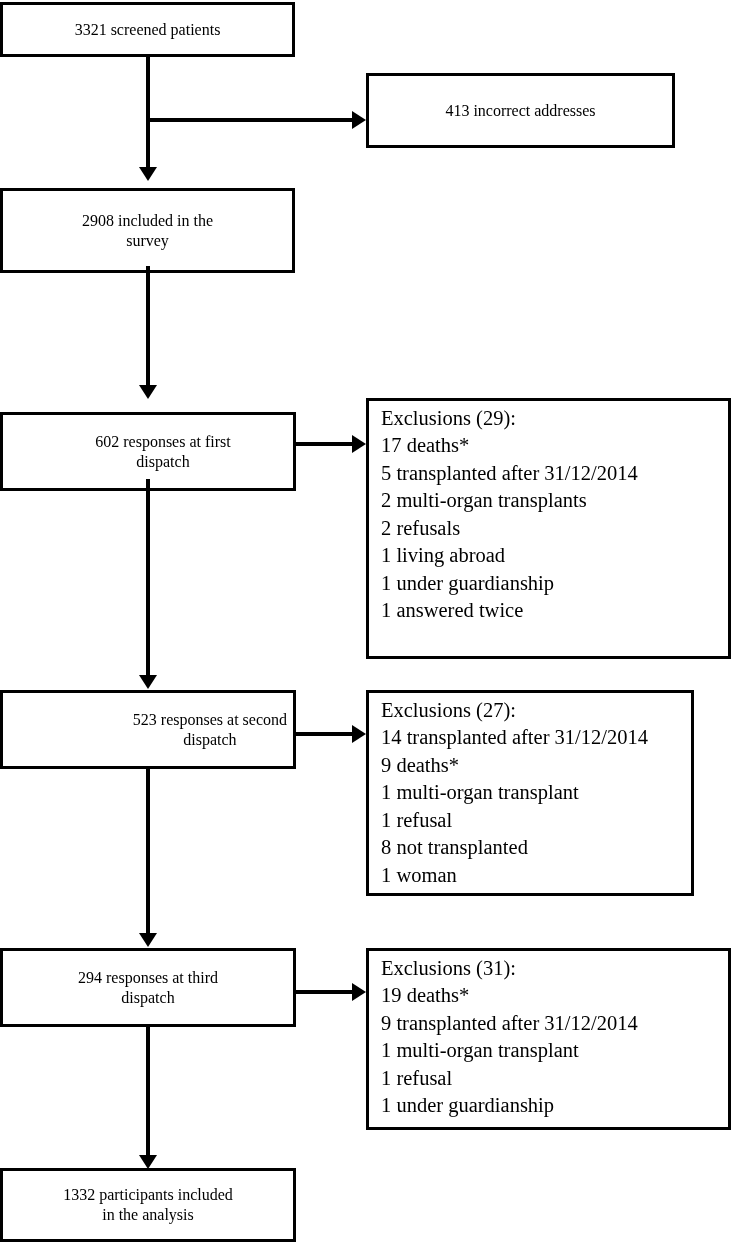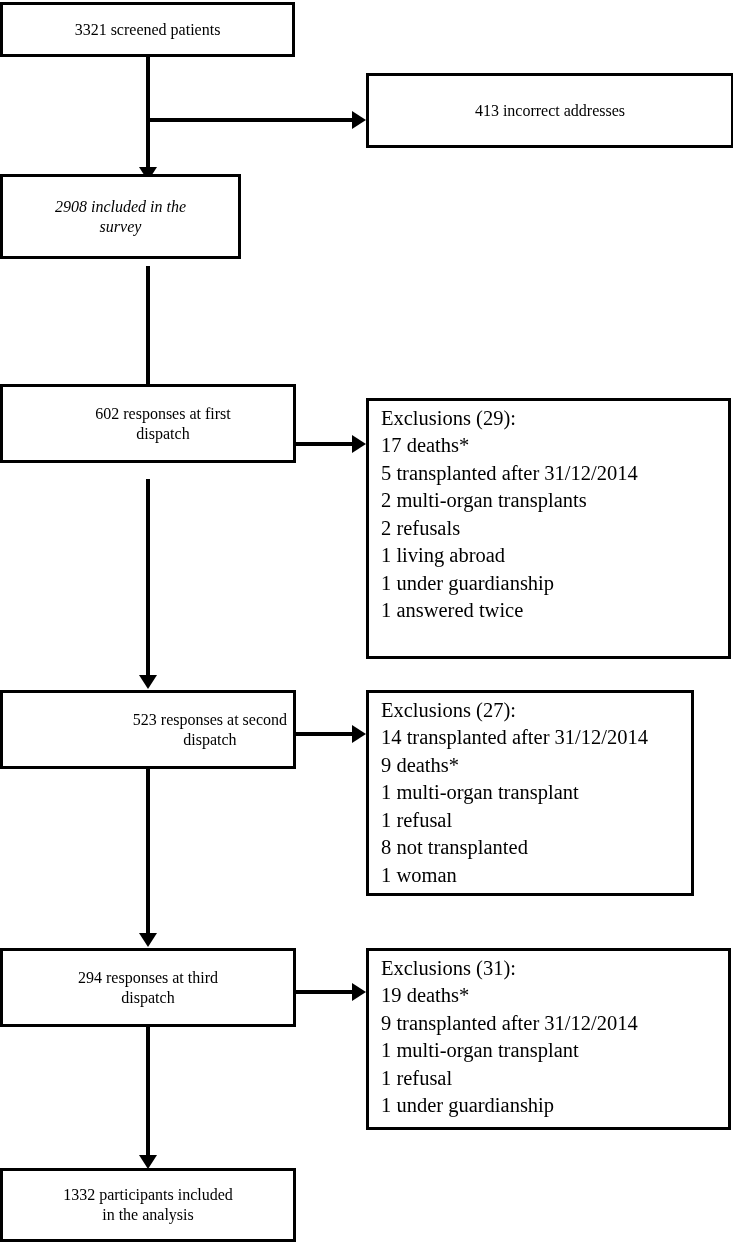--- a/index.html
+++ b/index.html
@@ -86,33 +86,33 @@
   <div class="node" style="left:0px; top:2px; width:295px; height:55px;">
     <span class="txt">3321 screened patients</span>
   </div>
 
   <div class="vline" style="left:146px; top:57px; height:110px;"></div>
   <div class="arrow-down" style="left:139px; top:167px;"></div>
 
   <div class="hline" style="left:146px; top:118px; width:206px;"></div>
   <div class="arrow-right" style="left:352px; top:111px;"></div>
 
-  <div class="node" style="left:366px; top:73px; width:368px; height:75px;">
+  <div class="node" style="left:366px; top:73px; width:309px; height:75px;">
     <span class="txt">413 incorrect addresses</span>
   </div>
 
-  <div class="node" style="left:0px; top:174px; width:241px; height:85px;font-style:italic;">
+  <div class="node" style="left:0px; top:188px; width:295px; height:85px;">
     <span class="txt">2908 included in the
 survey</span>
   </div>
 
   <div class="vline" style="left:146px; top:266px; height:119px;"></div>
   <div class="arrow-down" style="left:139px; top:385px;"></div>
 
-  <div class="node" style="left:0px; top:384px; width:296px; height:79px;padding-left:36px;">
+  <div class="node" style="left:0px; top:412px; width:296px; height:79px;padding-left:36px;">
     <span class="txt">602 responses at first
 dispatch</span>
   </div>
 
   <div class="hline" style="left:296px; top:442px; width:56px;"></div>
   <div class="arrow-right" style="left:352px; top:435px;"></div>
 
   <div class="excl" style="left:366px; top:398px; width:365px; height:261px;">
     <span class="ln">Exclusions (29):</span>
     <span class="ln">17 deaths*</span>

